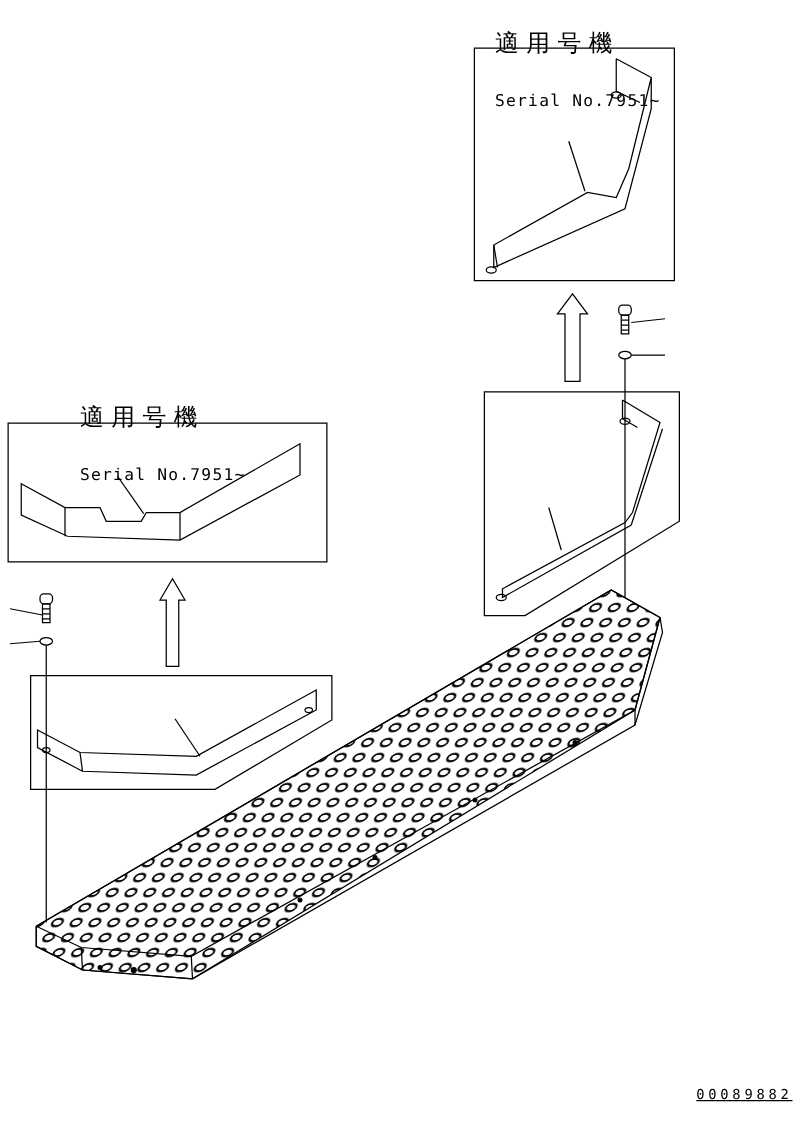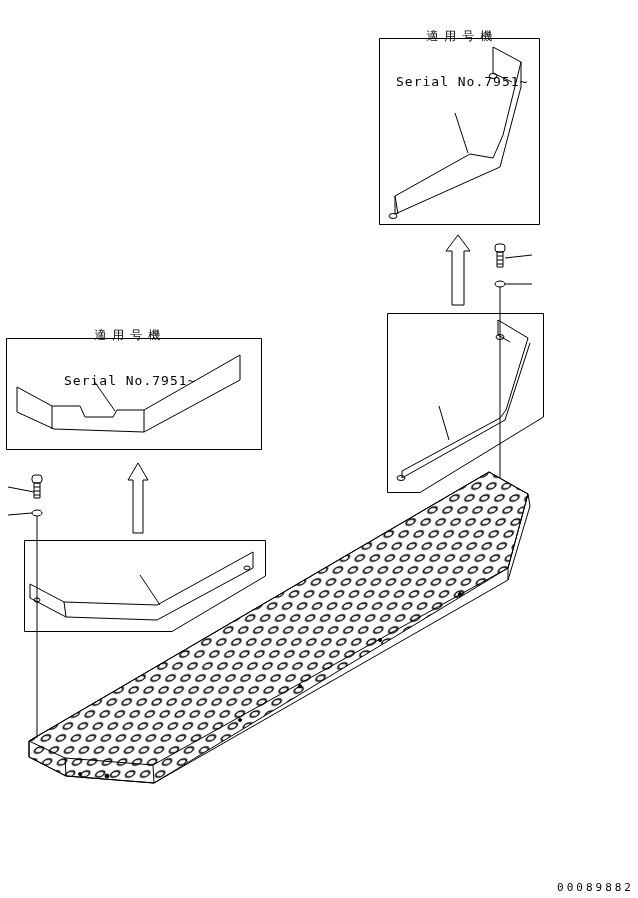--- a/index.html
+++ b/index.html
@@ -1,19 +1,19 @@
 <!DOCTYPE html>
 <html><head>
 <meta charset="utf-8">
 <style>
   html, body { margin:0; padding:0; background:#ffffff; }
   body { width:638px; height:898px; position:relative; overflow:hidden; font-family:"DejaVu Sans Mono", monospace; color:#000; }
   .label { position:absolute; font-size:13px; line-height:15px; letter-spacing:1px; white-space:pre; }
-  .jp { letter-spacing:6px; font-family:Liberation Sans, sans-serif; font-size:12px;text-align:center; }
-  .code { position:absolute; right:4px; bottom:4px; font-size:11px; letter-spacing:3px; }
+  .jp { letter-spacing:6px; font-family:Liberation Mono, monospace; font-size:19px; }
+  .code { position:absolute; right:4px; bottom:16px; font-size:11px; letter-spacing:3px;text-decoration:underline; }
   svg { position:absolute; left:0; top:0; }
   svg * { vector-effect: non-scaling-stroke; }
 </style>
 </head>
 <body>
 
 <div class="label" style="left:396px;top:-1px;">
   <div class="jp">適用号機</div>
   <div>Serial No.7951~</div>
 </div>

